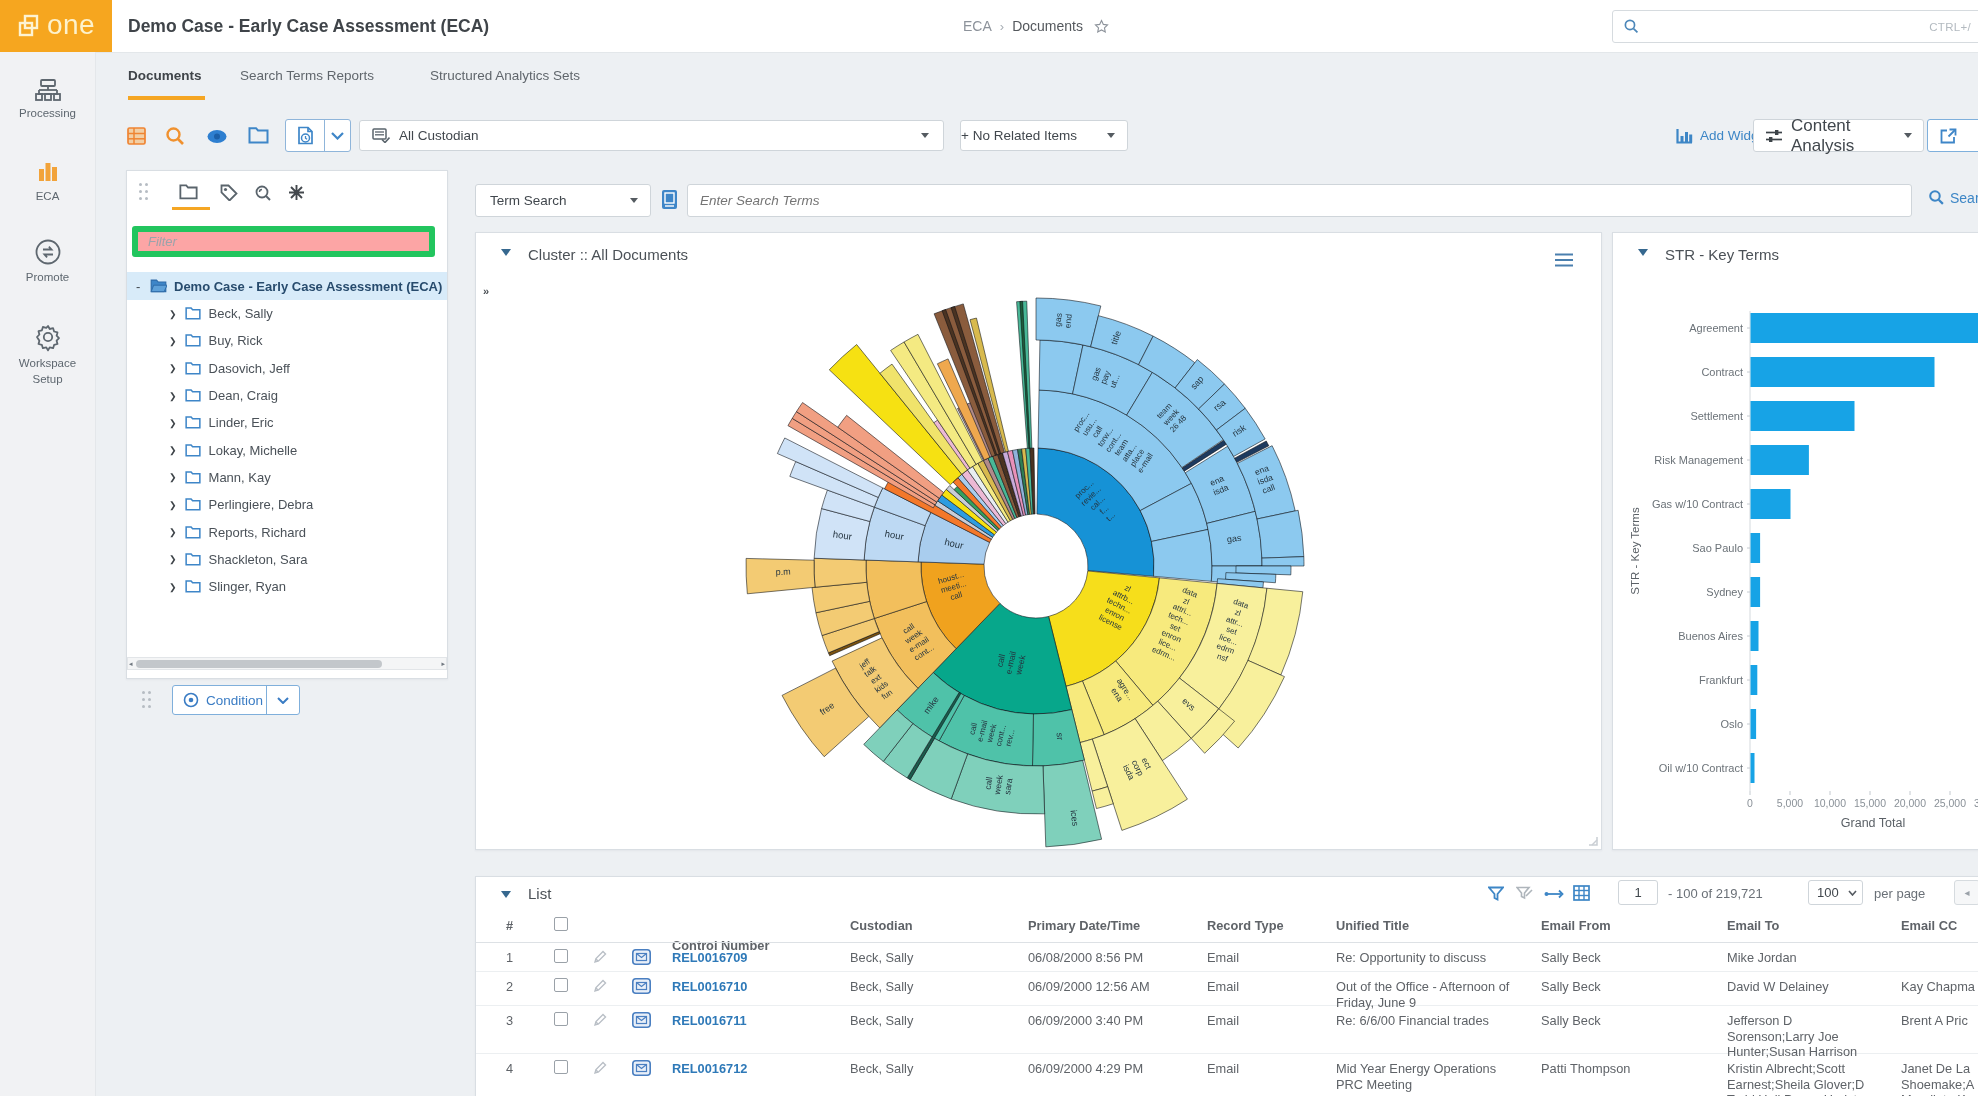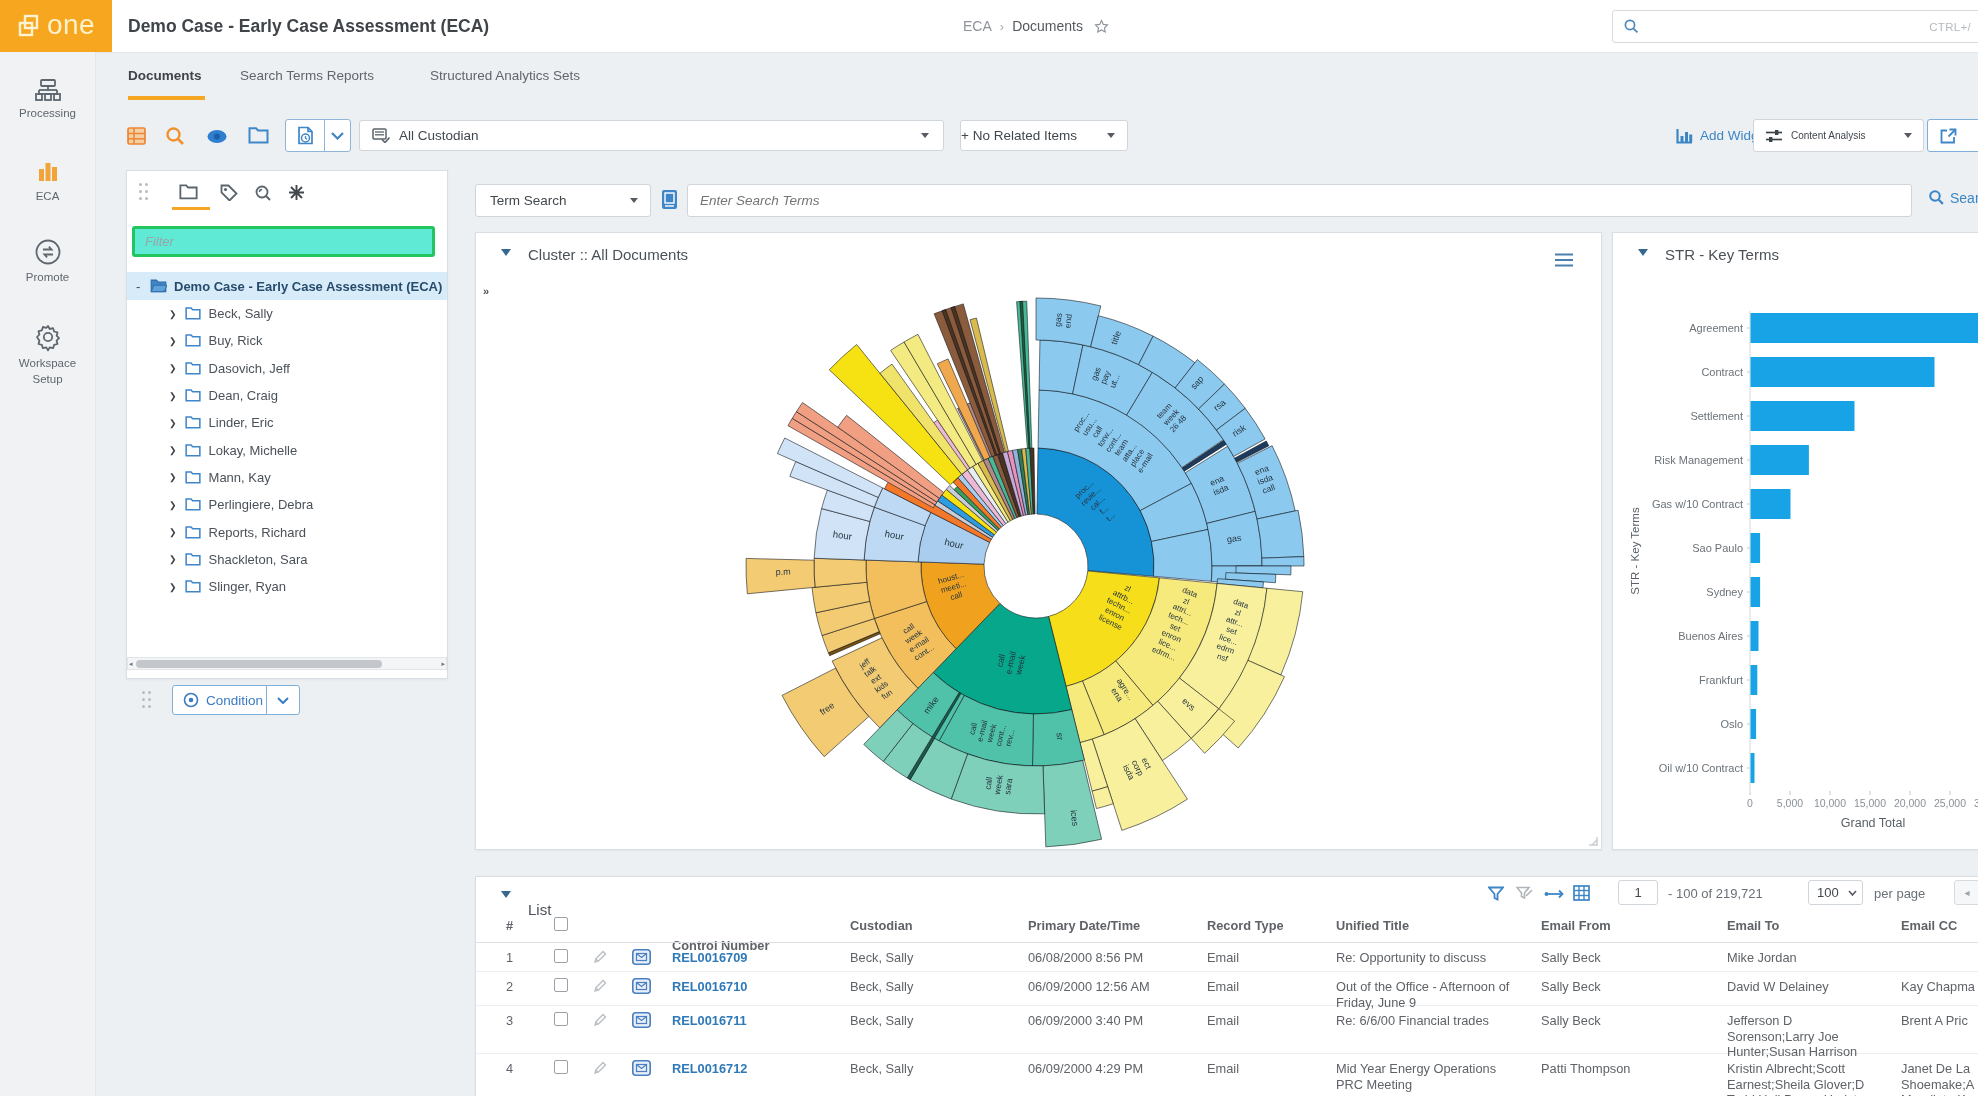--- a/index.html
+++ b/index.html
@@ -24,21 +24,21 @@
   
   .tab{position:absolute;top:68px;font-size:13.5px;color:#60666c;cursor:pointer;}
   .tab.active{color:#3f4449;font-weight:bold;}
   .tab-underline{left:128px;top:96px;width:77px;height:3.5px;background:#f5a623;}
   .caret{width:0;height:0;border-left:4.5px solid transparent;border-right:4.5px solid transparent;border-top:5px solid #555b61;}
   
   .panel{position:absolute;background:#fff;border:1px solid #d9dee3;box-sizing:border-box;box-shadow:0 1px 2px rgba(60,70,80,.06);}
   .phead-caret{position:absolute;left:25px;top:16px;width:0;height:0;border-left:5.5px solid transparent;border-right:5.5px solid transparent;border-top:7px solid #36688f;}
   .phead-title{position:absolute;left:52px;top:13px;font-size:15px;color:#4b5157;}
   
-  .filter-input{position:absolute;left:5px;top:55px;width:303px;height:31px;border:3px solid #22c55e;border-radius:3px;box-sizing:border-box;font-family:"Liberation Sans",sans-serif;font-style:italic;font-size:13px;color:#555;padding:0 10px;background:#5eead4;}
+  .filter-input{position:absolute;left:5px;top:55px;width:303px;height:31px;border:6px solid #22c55e;border-radius:3px;box-sizing:border-box;font-family:"Liberation Sans",sans-serif;font-style:italic;font-size:13px;color:#555;padding:0 10px;background:#fca5a5;}
   .filter-input::placeholder{color:#9ba3ab;}
   .tree-root{position:absolute;left:0;top:101px;width:100%;height:28px;background:#d8ebf9;display:flex;align-items:center;}
   .tree-row{display:flex;align-items:center;height:27.3px;padding-left:42px;font-size:13px;color:#4a5158;cursor:pointer;}
   .tree-chev{color:#3f454a;font-size:9px;margin-right:8px;}
   
   .lt-head{font-weight:bold;font-size:13px;color:#3c4246;}
   .lt-cell{position:absolute;font-size:12.8px;color:#5f6368;line-height:15.5px;white-space:pre-line;}
   .lt-link{color:#2e79b8;font-weight:bold;font-size:12.8px;}
   input[type=checkbox]{appearance:none;width:14px;height:14px;border:1px solid #9aa1a8;border-radius:2px;background:#fff;margin:0;}
   svg{display:block;}
@@ -181,21 +181,21 @@
       </div>
       <div style="position: absolute; left: 1628px; top: 120px; height: 31px; display: flex; align-items: center; gap: 7px; color: rgb(61, 134, 198); font-size: 13.5px; cursor: pointer; padding-left: 48px;">
         <svg width="17" height="16" viewBox="0 0 17 16">
           <path d="M1.5 1v13.5H16" fill="none" stroke="#3d86c6" stroke-width="2.2"></path>
           <rect x="4.5" y="8" width="3" height="6.5" fill="#3d86c6"></rect>
           <rect x="9" y="4" width="3" height="10.5" fill="#3d86c6"></rect>
           <rect x="13.2" y="6.5" width="3" height="8" fill="#3d86c6"></rect>
         </svg>
         <div>Add Widget</div>
       </div>
-      <div style="position: absolute; left: 1753px; top: 119px; width: 171px; height: 33px; background: rgb(255, 255, 255); border: 1px solid rgb(207, 213, 218); border-radius: 3px; box-sizing: border-box; display: flex; align-items: center; font-size: 10px; color: rgb(65, 71, 77);">
+      <div style="position: absolute; left: 1753px; top: 119px; width: 171px; height: 33px; background: rgb(255, 255, 255); border: 1px solid rgb(207, 213, 218); border-radius: 3px; box-sizing: border-box; display: flex; align-items: center; font-size: 17px; color: rgb(65, 71, 77);">
         <svg width="18" height="14" viewBox="0 0 18 14" style="margin:0 8px 0 11px">
           <line x1="1" y1="3.5" x2="17" y2="3.5" stroke="#3c4348" stroke-width="1.7"></line>
           <rect x="10" y="1" width="3.4" height="5" fill="#3c4348"></rect>
           <line x1="1" y1="10.5" x2="17" y2="10.5" stroke="#3c4348" stroke-width="1.7"></line>
           <rect x="4" y="8" width="3.4" height="5" fill="#3c4348"></rect>
         </svg>
         <div style="flex: 1 1 0%;">Content Analysis</div>
         <div class="caret" style="margin-right: 11px;"></div>
       </div>
       <div style="position: absolute; left: 1927px; top: 119px; width: 70px; height: 33px; background: rgb(255, 255, 255); border: 1px solid rgb(127, 176, 220); border-radius: 3px; box-sizing: border-box; display: flex; align-items: center;">
@@ -589,21 +589,21 @@
         <line x1="377" y1="558" x2="377" y2="562" stroke="#c4cad0" stroke-width="1"></line>
         <text x="377" y="574" text-anchor="middle" font-size="10.5" fill="#8a9198" font-family="&quot;Liberation Sans&quot;,sans-serif">30,000</text>
         <text x="260" y="594" text-anchor="middle" font-size="12.5" fill="#5b6167" font-family="&quot;Liberation Sans&quot;,sans-serif">Grand Total</text>
         <text x="26" y="318" text-anchor="middle" font-size="11.5" fill="#5b6167" font-family="&quot;Liberation Sans&quot;,sans-serif" transform="rotate(-90 26 318)">STR - Key Terms</text>
       </svg>
     </div>
 
   <div id="list-panel" class="panel clip" style="left:475px;top:876px;width:1545px;height:260px;">
       <div style="position: absolute; left: 0px; top: 0px; right: 0px; height: 33px;">
         <div class="phead-caret" style="top: 14px;"></div>
-        <div class="phead-title" style="top: 24px; text-align: right;">List</div>
+        <div class="phead-title" style="top: 8px; text-align: right;">List</div>
         <svg width="16" height="15" viewBox="0 0 16 15" style="position: absolute; left: 1012px; top: 9px;">
           <path d="M1 1.5h14l-5.5 6.5v5.5l-3-1.5V8z" fill="none" stroke="#3d86c6" stroke-width="1.8"></path>
         </svg>
         <svg width="17" height="15" viewBox="0 0 17 15" style="position: absolute; left: 1040px; top: 9px;">
           <path d="M1 1.5h12l-4.5 5.5v5l-3-1.5V7z" fill="none" stroke="#aeb5bb" stroke-width="1.6"></path>
           <line x1="10" y1="10" x2="16" y2="4" stroke="#aeb5bb" stroke-width="1.6"></line>
         </svg>
         <svg width="20" height="10" viewBox="0 0 20 10" style="position: absolute; left: 1068px; top: 12px;">
           <line x1="3" y1="5" x2="17" y2="5" stroke="#3d86c6" stroke-width="1.8"></line>
           <circle cx="2.5" cy="5" r="2" fill="#3d86c6"></circle>

